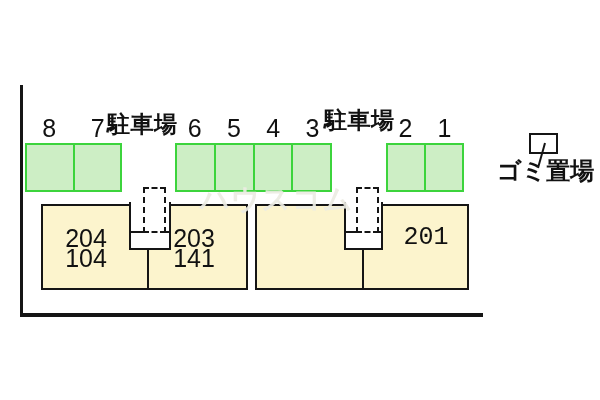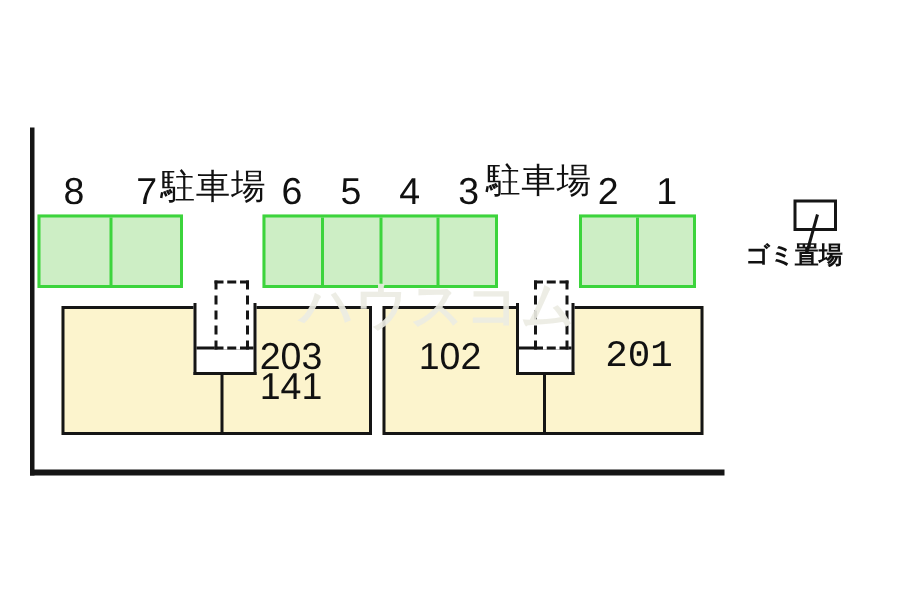--- a/index.html
+++ b/index.html
@@ -9,21 +9,21 @@
     --line:#151515;
   }
   html,body{margin:0;padding:0;background:#fff;}
   .canvas{
     position:relative;width:600px;height:400px;background:#ffffff;overflow:hidden;
     font-family:"Liberation Sans","DejaVu Sans",sans-serif;color:#111;
   }
   .boundary-v{position:absolute;left:20px;top:85px;width:3px;height:232px;background:var(--line);z-index:1;}
   .boundary-h{position:absolute;left:20px;top:313px;width:463px;height:4px;background:var(--line);z-index:1;}
 
-  .plabel{position:absolute;font-size:23px;font-weight:normal;line-height:24px;letter-spacing:.5px;z-index:4;white-space:nowrap;}
+  .plabel{position:absolute;font-size:23px;font-weight:bold;line-height:24px;letter-spacing:.5px;z-index:4;white-space:nowrap;}
   .plabel.a{left:107px;top:112px;}
   .plabel.b{left:324px;top:108px;}
 
   .num-row{position:absolute;top:115px;height:27px;display:flex;z-index:4;}
   .num-row span{flex:1;text-align:center;font-size:25px;line-height:27px;}
   .num-row.a{left:25px;width:97px;}
   .num-row.b{left:175px;width:157px;}
   .num-row.c{left:386px;width:78px;}
 
   .pgroup{position:absolute;top:143px;height:49px;display:flex;background:var(--parking-fill);
@@ -57,23 +57,23 @@
   .stairs.west{left:143px;width:23px;}
   .stairs.east{left:356px;width:23px;}
 
   .divider{position:absolute;top:250px;width:2px;height:40px;background:var(--line);z-index:3;}
   .divider.west{left:147px;}
   .divider.east{left:362px;}
 
   .trash-box{position:absolute;left:529px;top:133px;width:29px;height:21px;border:2px solid var(--line);
     background:#fff;box-sizing:border-box;z-index:3;}
   .trash-leader{position:absolute;left:533px;top:140px;width:16px;height:32px;z-index:4;}
-  .trash-label{position:absolute;left:497px;top:158px;font-size:16px;font-weight:bold;line-height:26px;z-index:4;white-space:nowrap;}
+  .trash-label{position:absolute;left:497px;top:158px;font-size:24px;font-weight:bold;line-height:26px;z-index:4;white-space:nowrap;}
 
-  .watermark{position:absolute;left:200px;top:180px;font-size:35px;font-weight:bold;
+  .watermark{position:absolute;left:200px;top:180px;font-size:29px;font-weight:bold;
     color:rgba(236,236,227,0.92);letter-spacing:1px;z-index:10;pointer-events:none;white-space:nowrap;}
 </style>
 </head>
 <body>
 
 <div class="canvas">
 
   <div class="boundary-v"></div>
   <div class="boundary-h"></div>
 
@@ -119,26 +119,29 @@
   <div class="porch east">
     <div class="landing-line"></div>
   </div>
 
   <div class="stairs west"></div>
   <div class="stairs east"></div>
 
   <div class="divider west"></div>
   <div class="divider east"></div>
 
+  <div class="unit u204">
+    <span>204</span>
+    <span>104</span>
+  </div>
   <div class="unit u203">
     <span>203</span>
     <span>141</span>
   </div>
   <div class="unit u202">
-    <span>102</span>
   </div>
   <div class="unit u201">
     <span>201</span>
   </div>
 
   <div class="trash-box"></div>
   <svg class="trash-leader" viewBox="0 0 16 32">
     <line x1="12" y1="3" x2="5" y2="28" stroke="#151515" stroke-width="2"></line>
   </svg>
   <div class="trash-label">ゴミ置場</div>

